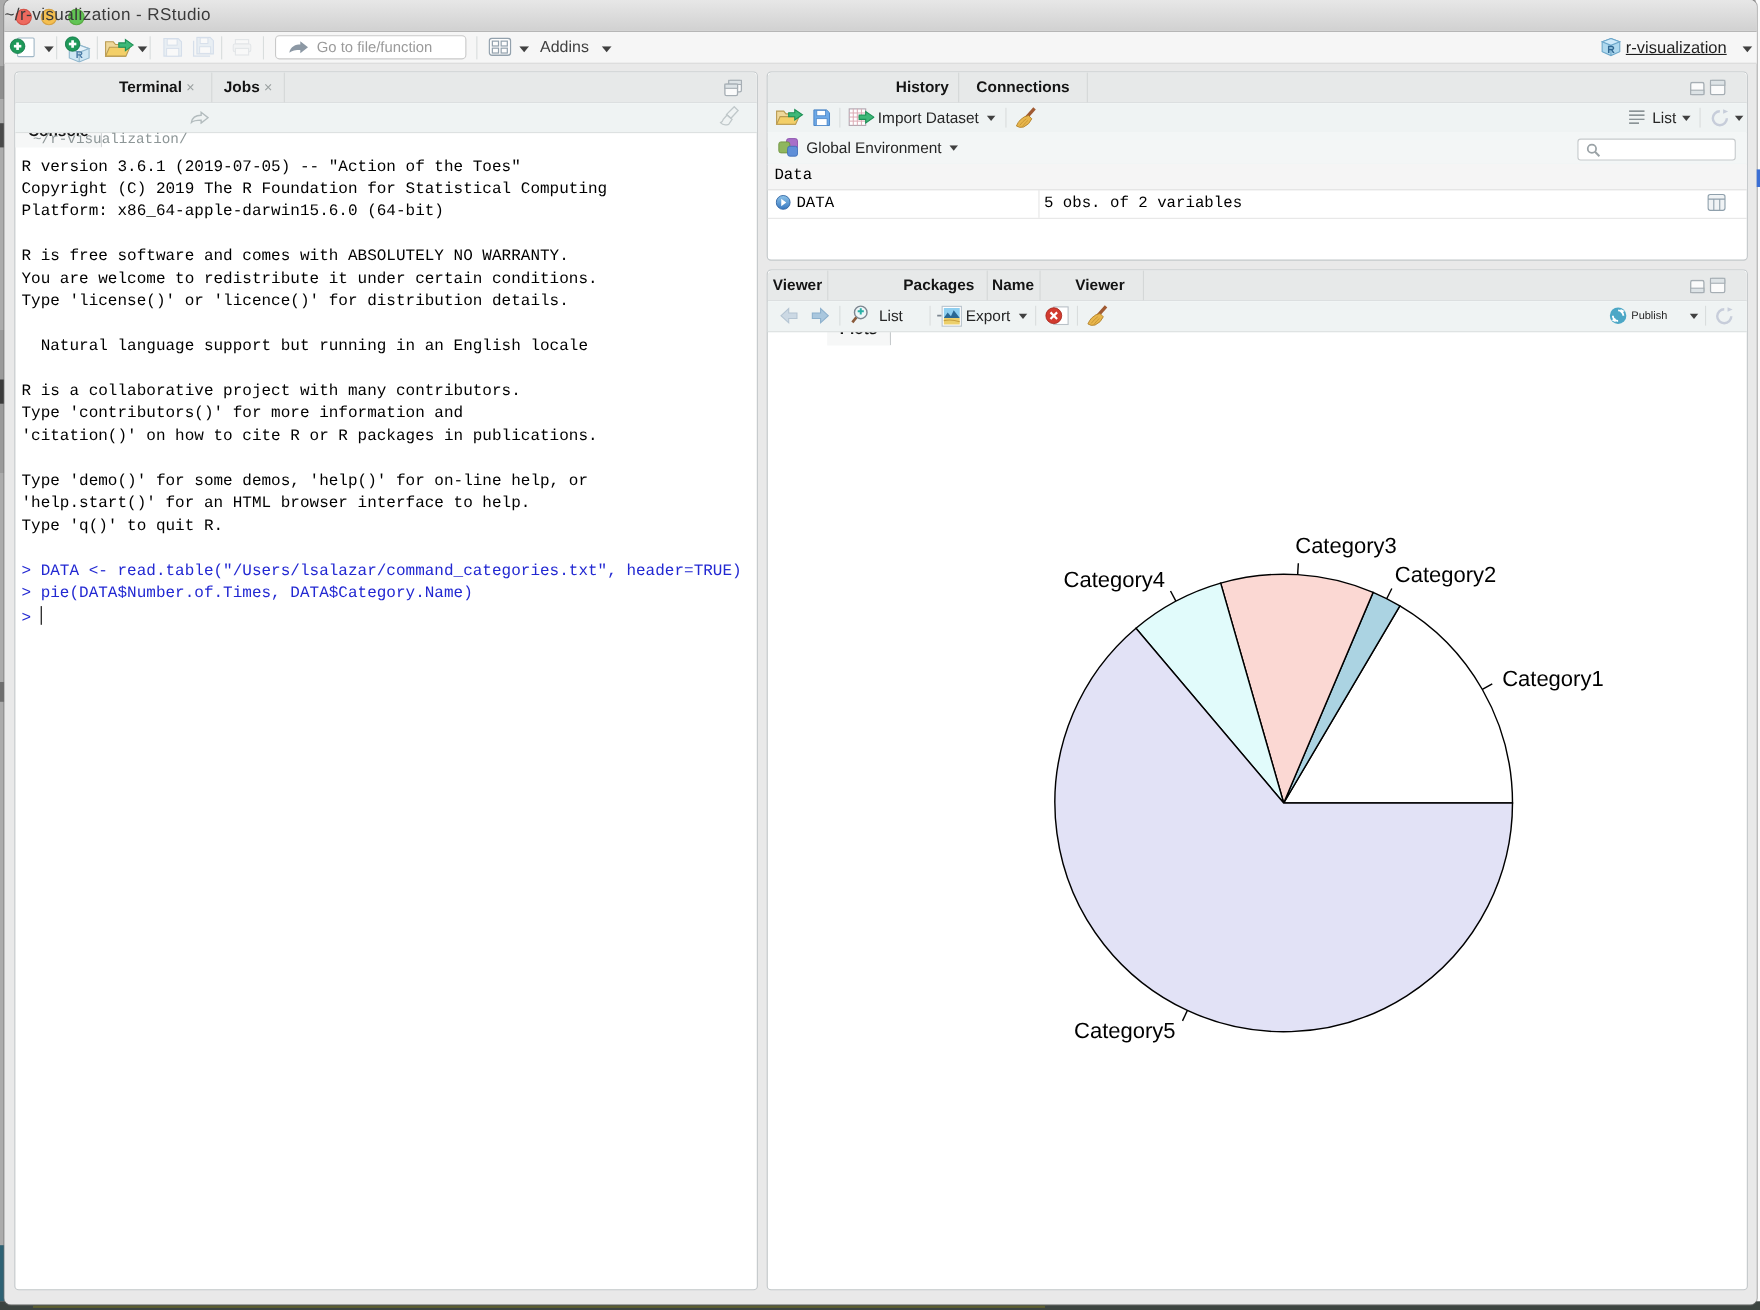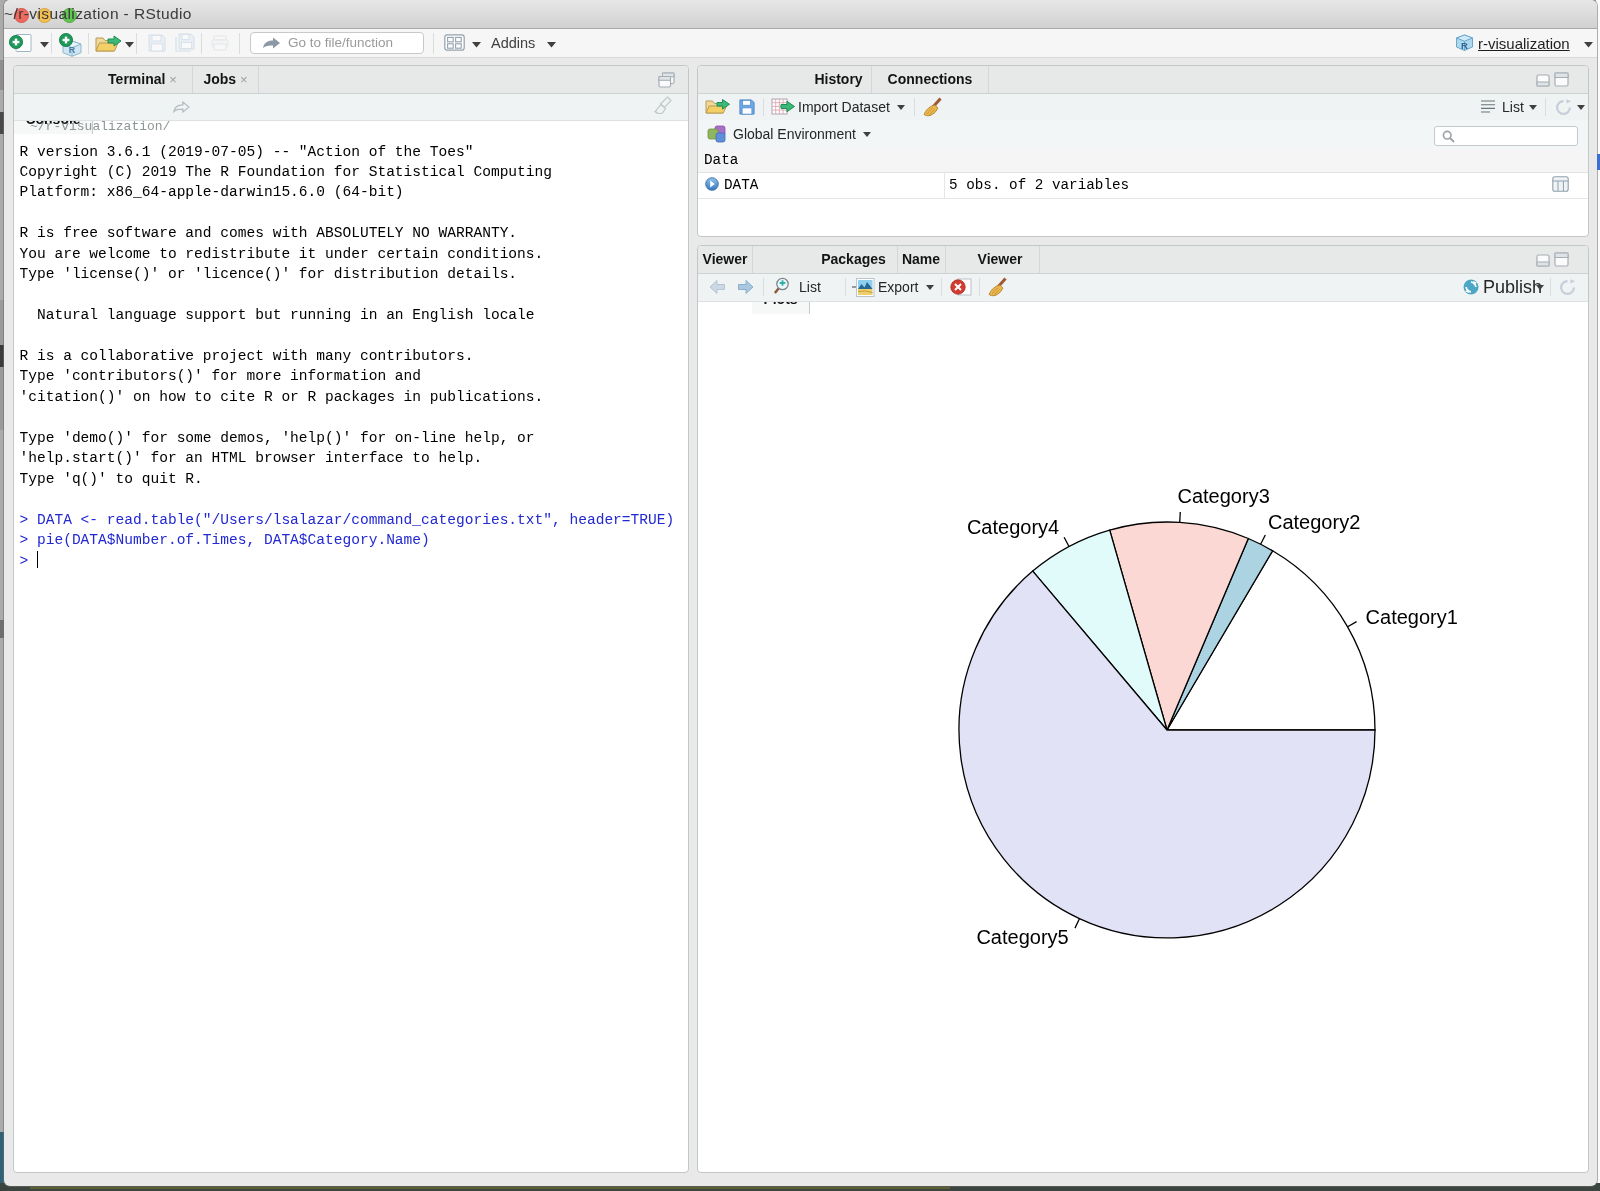--- a/index.html
+++ b/index.html
@@ -332,21 +332,21 @@
         <path d="M12,8 l3,3 q-2,5 -7.5,7.5 q-4,1 -6.5,-1 q1.5,-3.5 3.5,-5.5 q3.5,-3.5 7.5,-4 Z" fill="#e8b64c" stroke="#b07f28" stroke-width="0.8"></path>
         <path d="M4,17 q3,-4 6,-6 M6.5,18 q2.5,-3.5 5,-5.5" stroke="#c59434" stroke-width="0.8" fill="none"></path>
       </svg>
 
       <svg class="abs" style="left:765px;top:33px;" width="16" height="16" viewBox="0 0 16 16">
         <circle cx="8" cy="8" r="7.5" fill="#4ca7c6"></circle>
         <path d="M8,3.2 a4.8,4.8 0 0 1 4.8,4.8 M8,12.8 a4.8,4.8 0 0 1 -4.8,-4.8" fill="none" stroke="#fff" stroke-width="1.7"></path>
         <path d="M10.2,2 L14,3.8 L10.6,5.8 Z" fill="#fff"></path>
         <path d="M5.8,14 L2,12.2 L5.4,10.2 Z" fill="#fff"></path>
       </svg>
-      <div class="abs" style="left:785px;top:28px;height:27px;line-height:27px;font-size:18px;color:#262626;">Publish</div>
+      <div class="abs" style="left:785px;top:28px;height:27px;line-height:27px;font-size:10px;color:#262626;">Publish</div>
       <svg class="abs" style="left:838px;top:39px;" width="9" height="6">
         <path d="M0,0 h8 l-4,5 Z" fill="#404040"></path>
       </svg>
       <div class="sep" style="left:852px;top:32px;height:18px;"></div>
       <svg class="abs" style="left:861px;top:33px;" width="17" height="17" viewBox="0 0 17 17">
         <path d="M8.5,2.1 a6.4,6.4 0 1 0 6.4,6.4" fill="none" stroke="#c7cdda" stroke-width="2.2"></path>
         <path d="M11.5,0.3 l4.6,2 l-4.6,2.2 Z" fill="#c7cdda"></path>
       </svg>
 
       <svg class="abs" style="left:838px;top:8px;" width="14" height="13" viewBox="0 0 14 13">

